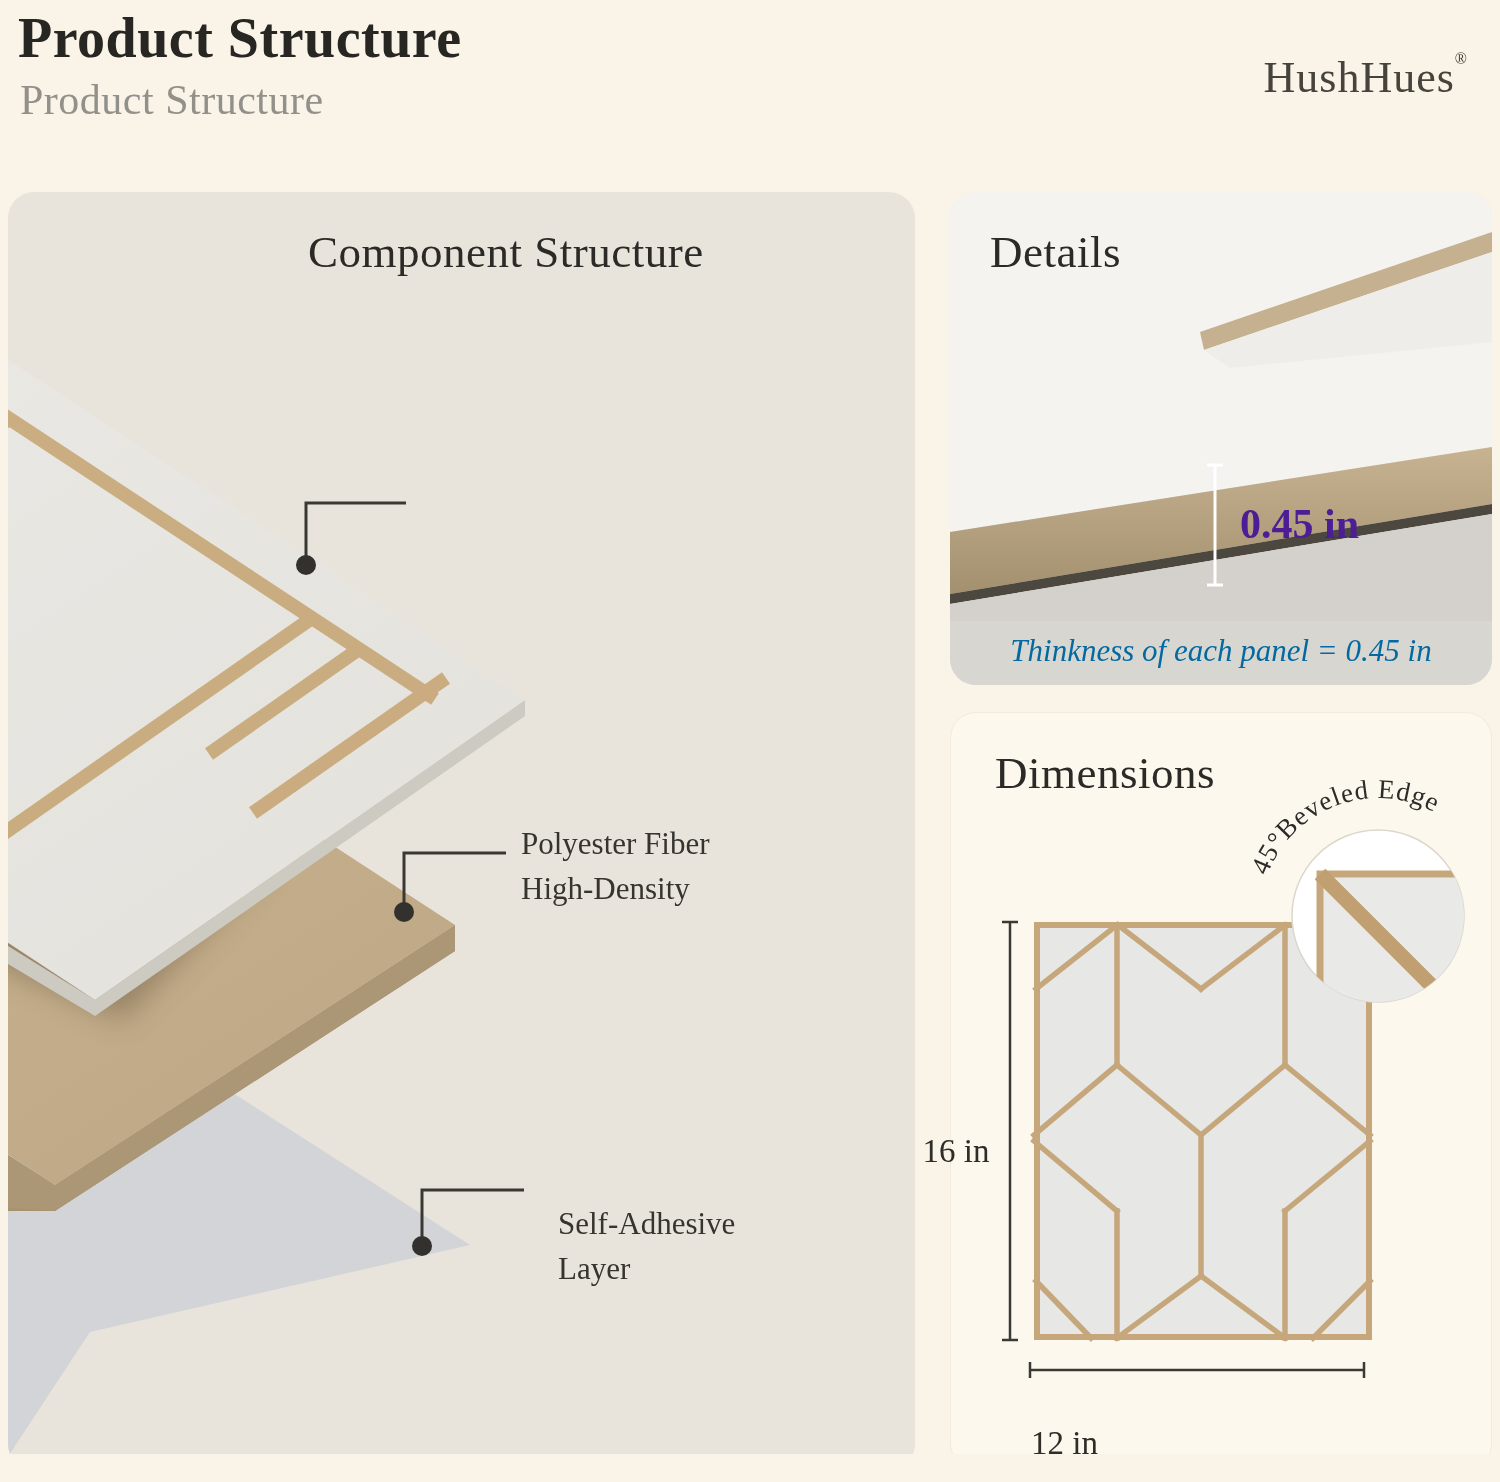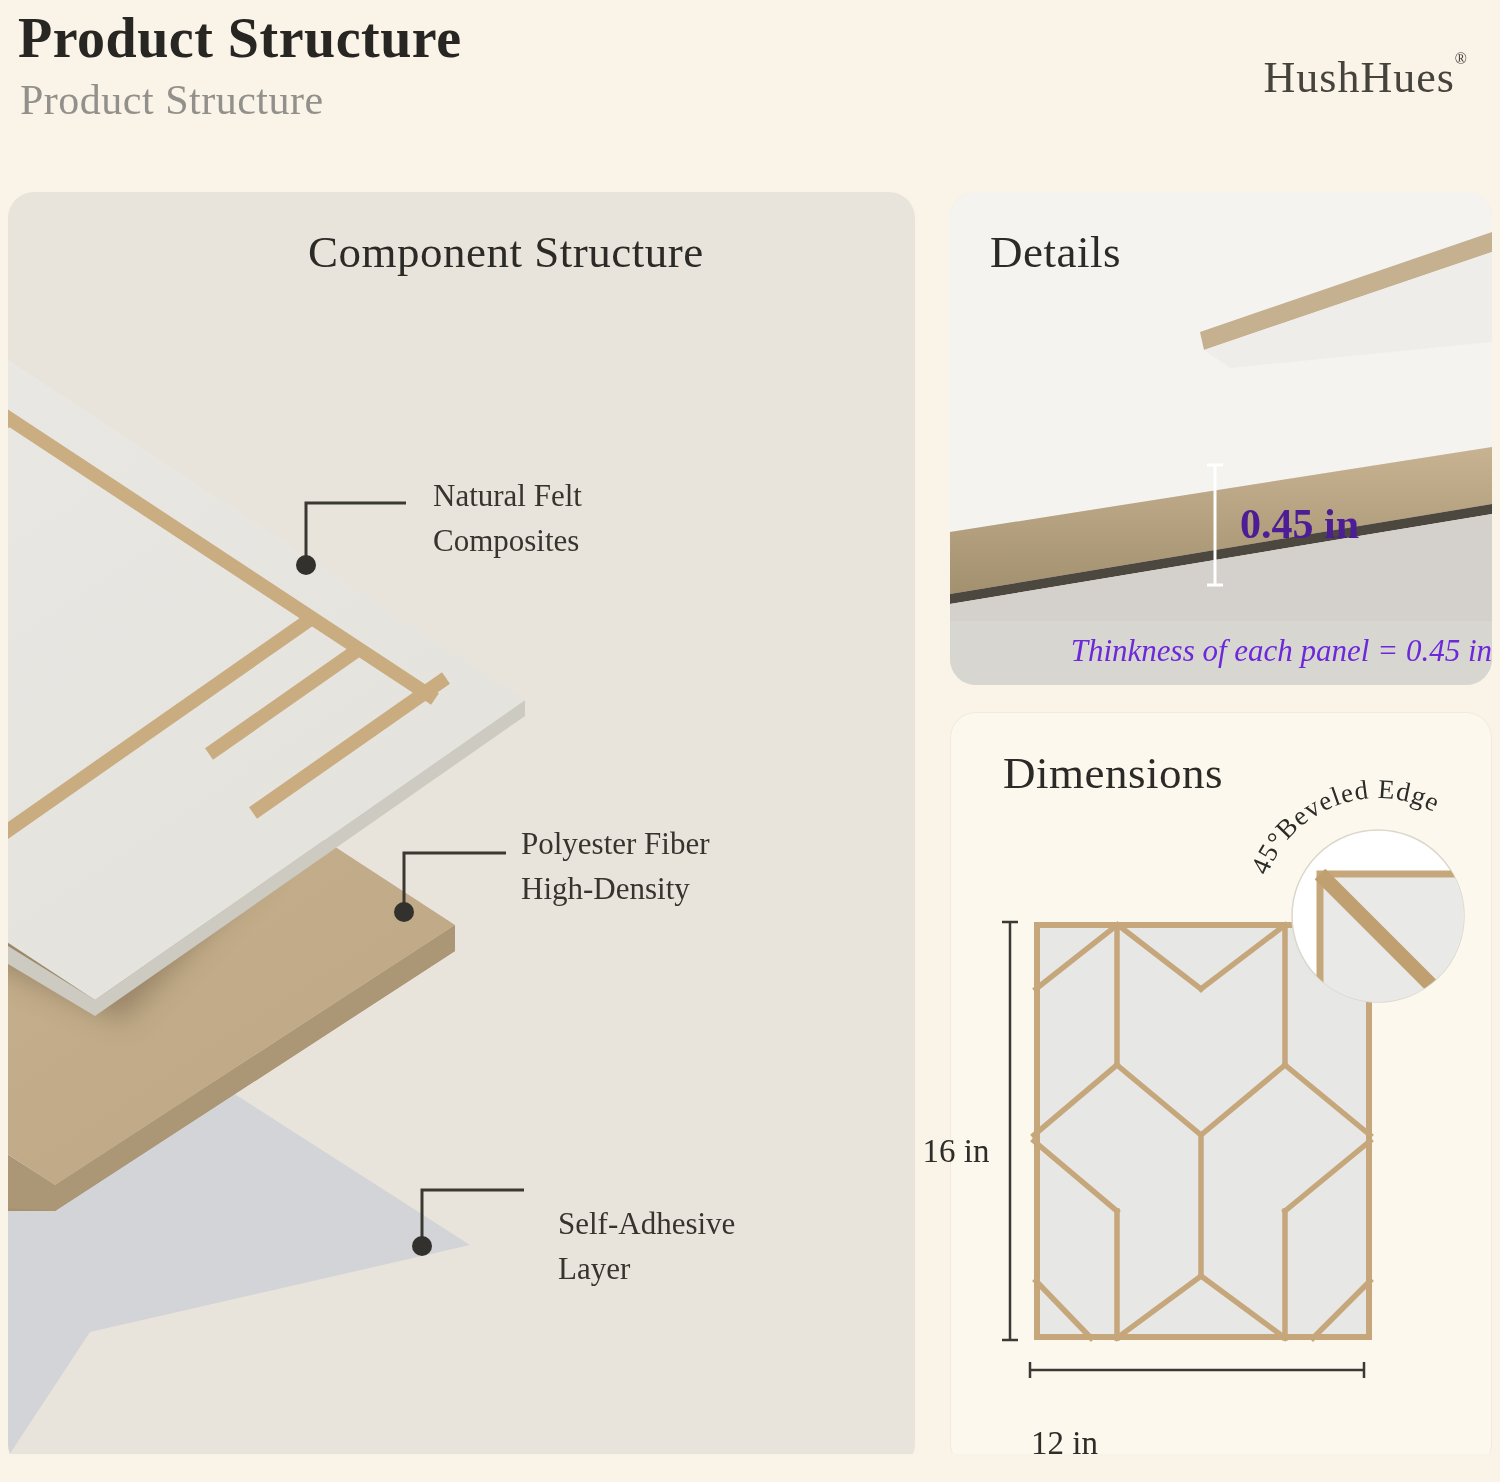--- a/index.html
+++ b/index.html
@@ -18,31 +18,31 @@
   
   .card{position:absolute;border-radius:26px;}
   #card-left{left:8px;top:192px;width:907px;height:1278px;background:#e9e4db;overflow:hidden;}
   #card-details{left:950px;top:192px;width:542px;height:493px;background:#e4e2de;overflow:hidden;}
   #card-dim{left:950px;top:712px;width:542px;height:758px;background:#fcf8ed;
             border:1px solid #f1ebdb;box-sizing:border-box;}
 
   .card-h{position:absolute;font-size:45px;font-weight:400;color:#2b2a26;letter-spacing:.5px;}
   #cb-heading{left:300px;top:34px;}
   #details-heading{left:40px;top:34px;}
-  #dim-heading{left:52px;top:34px;}
+  #dim-heading{left:44px;top:34px;}
 
   svg{position:absolute;left:0;top:0;}
 
   
   .layer-label{position:absolute;font-size:31px;line-height:1.45;color:#36342f;}
 
   
   #thickness-value{position:absolute;left:290px;top:308px;font-size:42px;font-weight:700;color:#4c1d95;}
   #details-caption{position:absolute;left:0;bottom:0;width:100%;height:64px;background:#d8d6d1;
-                   font-size:31px;font-style:italic;color:#6d28d9;text-align:right;line-height:60px;}
+                   font-size:31px;font-style:italic;color:#0369a1;text-align:center;line-height:60px;}
 
   
   .dim-label{position:absolute;font-size:33px;color:#2e2d29;}
   #dim-height-label{left:-38px;top:420px;width:86px;text-align:center;}
   #dim-width-label{left:80px;top:712px;width:338px;}
 </style>
 </head>
 <body>
 
 <div id="stage">
@@ -98,24 +98,20 @@
       </g>
       <g fill="#33312d">
         <circle cx="298" cy="373" r="10"></circle>
         <circle cx="396" cy="720" r="10"></circle>
         <circle cx="414" cy="1054" r="10"></circle>
       </g>
     </svg>
 
     <div class="card-h" id="cb-heading">Component Structure</div>
 
-    <div class="layer-label" style="left:425px;top:282px;">
-      <div>Natural Felt</div>
-      <div>Composites</div>
-    </div>
     <div class="layer-label" style="left:513px;top:630px;">
       <div>Polyester Fiber</div>
       <div>High-Density</div>
     </div>
     <div class="layer-label" style="left:550px;top:1010px;">
       <div>Self-Adhesive</div>
       <div>Layer</div>
     </div>
   </div>
 

